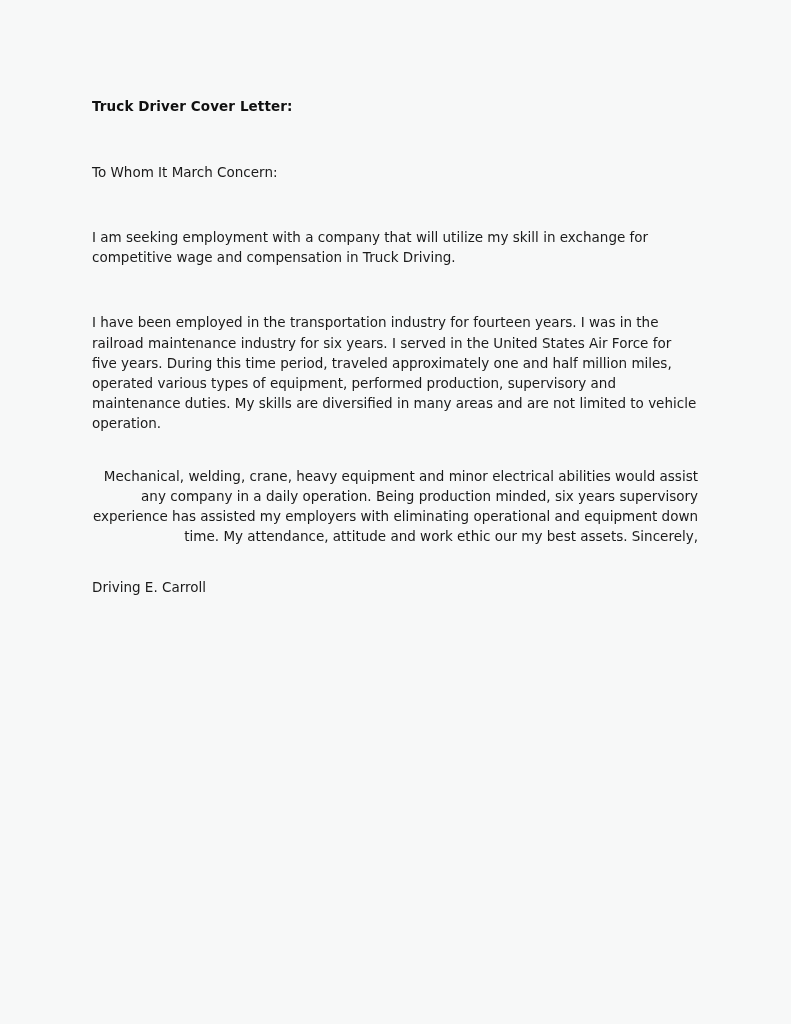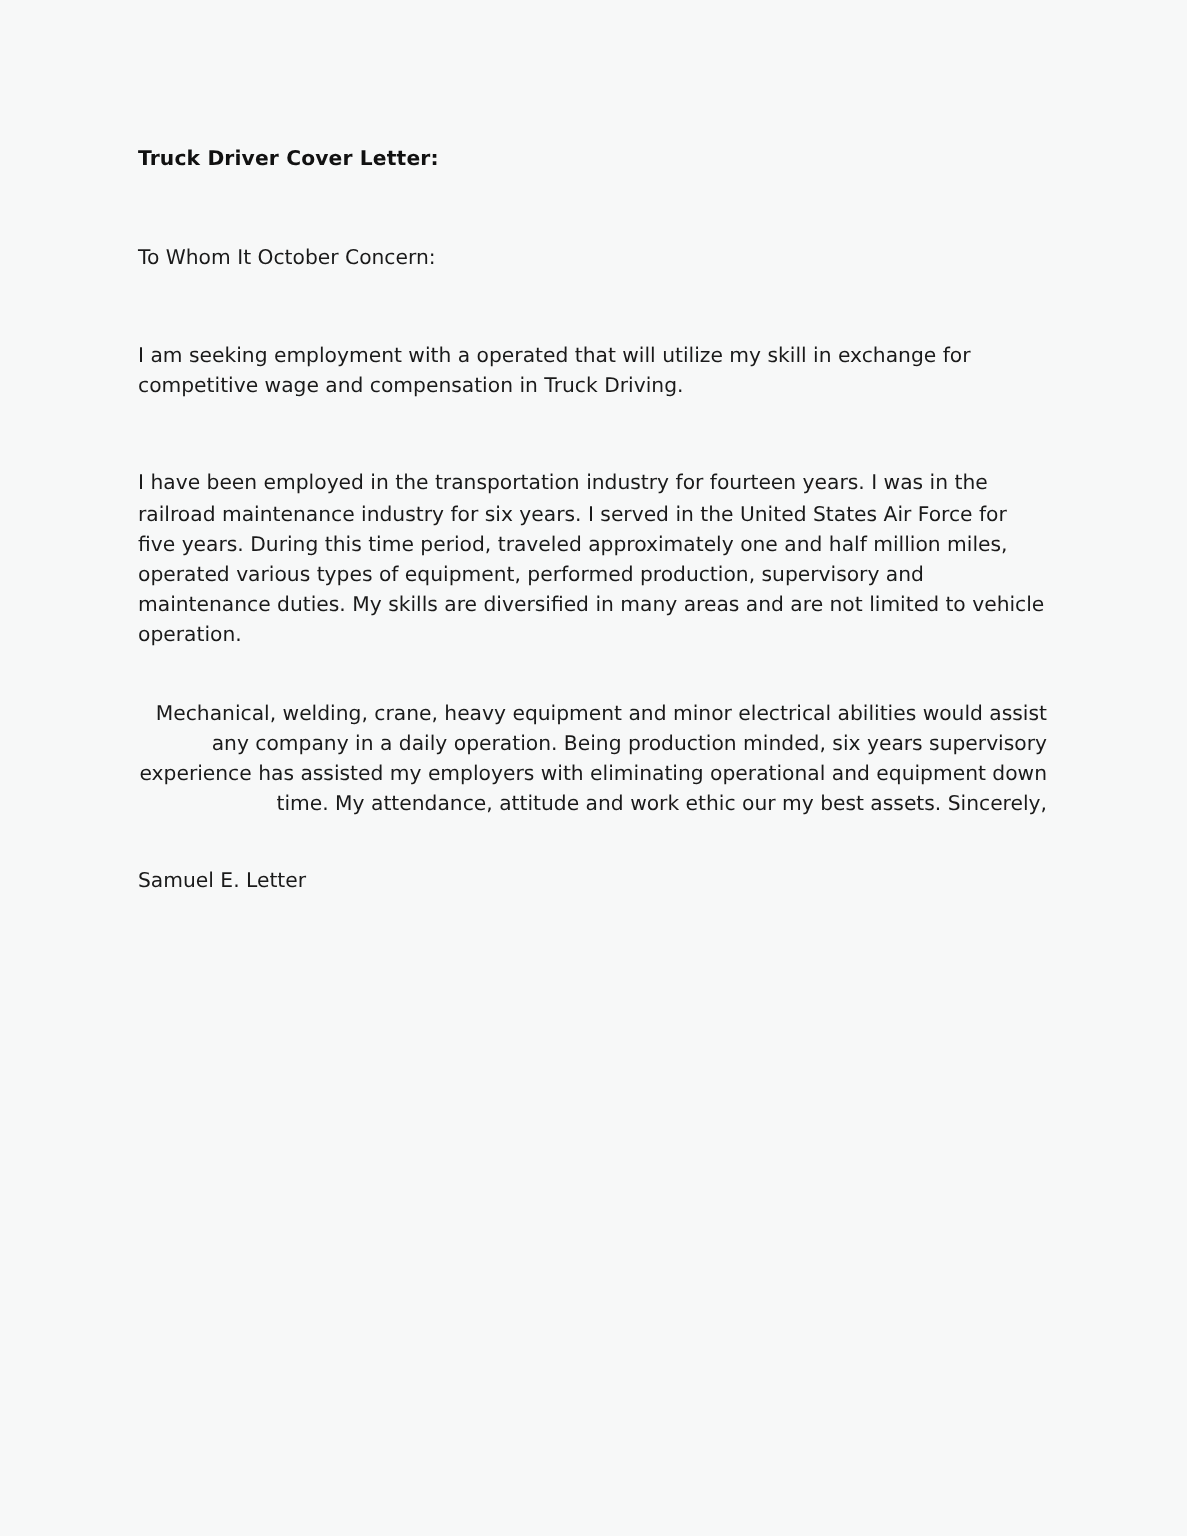--- a/index.html
+++ b/index.html
@@ -73,24 +73,24 @@
   }
 </style>
 </head>
 <body>
 
 <div class="page">
   <div class="doc-body">
 
     <h1 class="doc-title">Truck Driver Cover Letter:</h1>
 
-    <p class="salutation">To Whom It October Concern:</p>
+    <p class="salutation">To Whom It March Concern:</p>
 
-    <p class="para p-narrow">I am seeking employment with a operated that will utilize my skill in exchange for competitive wage and compensation in Truck Driving.</p>
+    <p class="para p-narrow">I am seeking employment with a company that will utilize my skill in exchange for competitive wage and compensation in Truck Driving.</p>
 
     <p class="para p-wide">I have been employed in the transportation industry for fourteen years. I was in the railroad maintenance industry for six years. I served in the United States Air Force for five years. During this time period, traveled approximately one and half million miles, operated various types of equipment, performed production, supervisory and maintenance duties. My skills are diversified in many areas and are not limited to vehicle operation.</p>
 
     <p class="para p-wide tight">Mechanical, welding, crane, heavy equipment and minor electrical abilities would assist any company in a daily operation. Being production minded, six years supervisory experience has assisted my employers with eliminating operational and equipment down time. My attendance, attitude and work ethic our my best assets. Sincerely,</p>
 
-    <p class="closing-name">Samuel E. Letter</p>
+    <p class="closing-name">Driving E. Carroll</p>
 
   </div>
 </div>
 
 </body></html>

